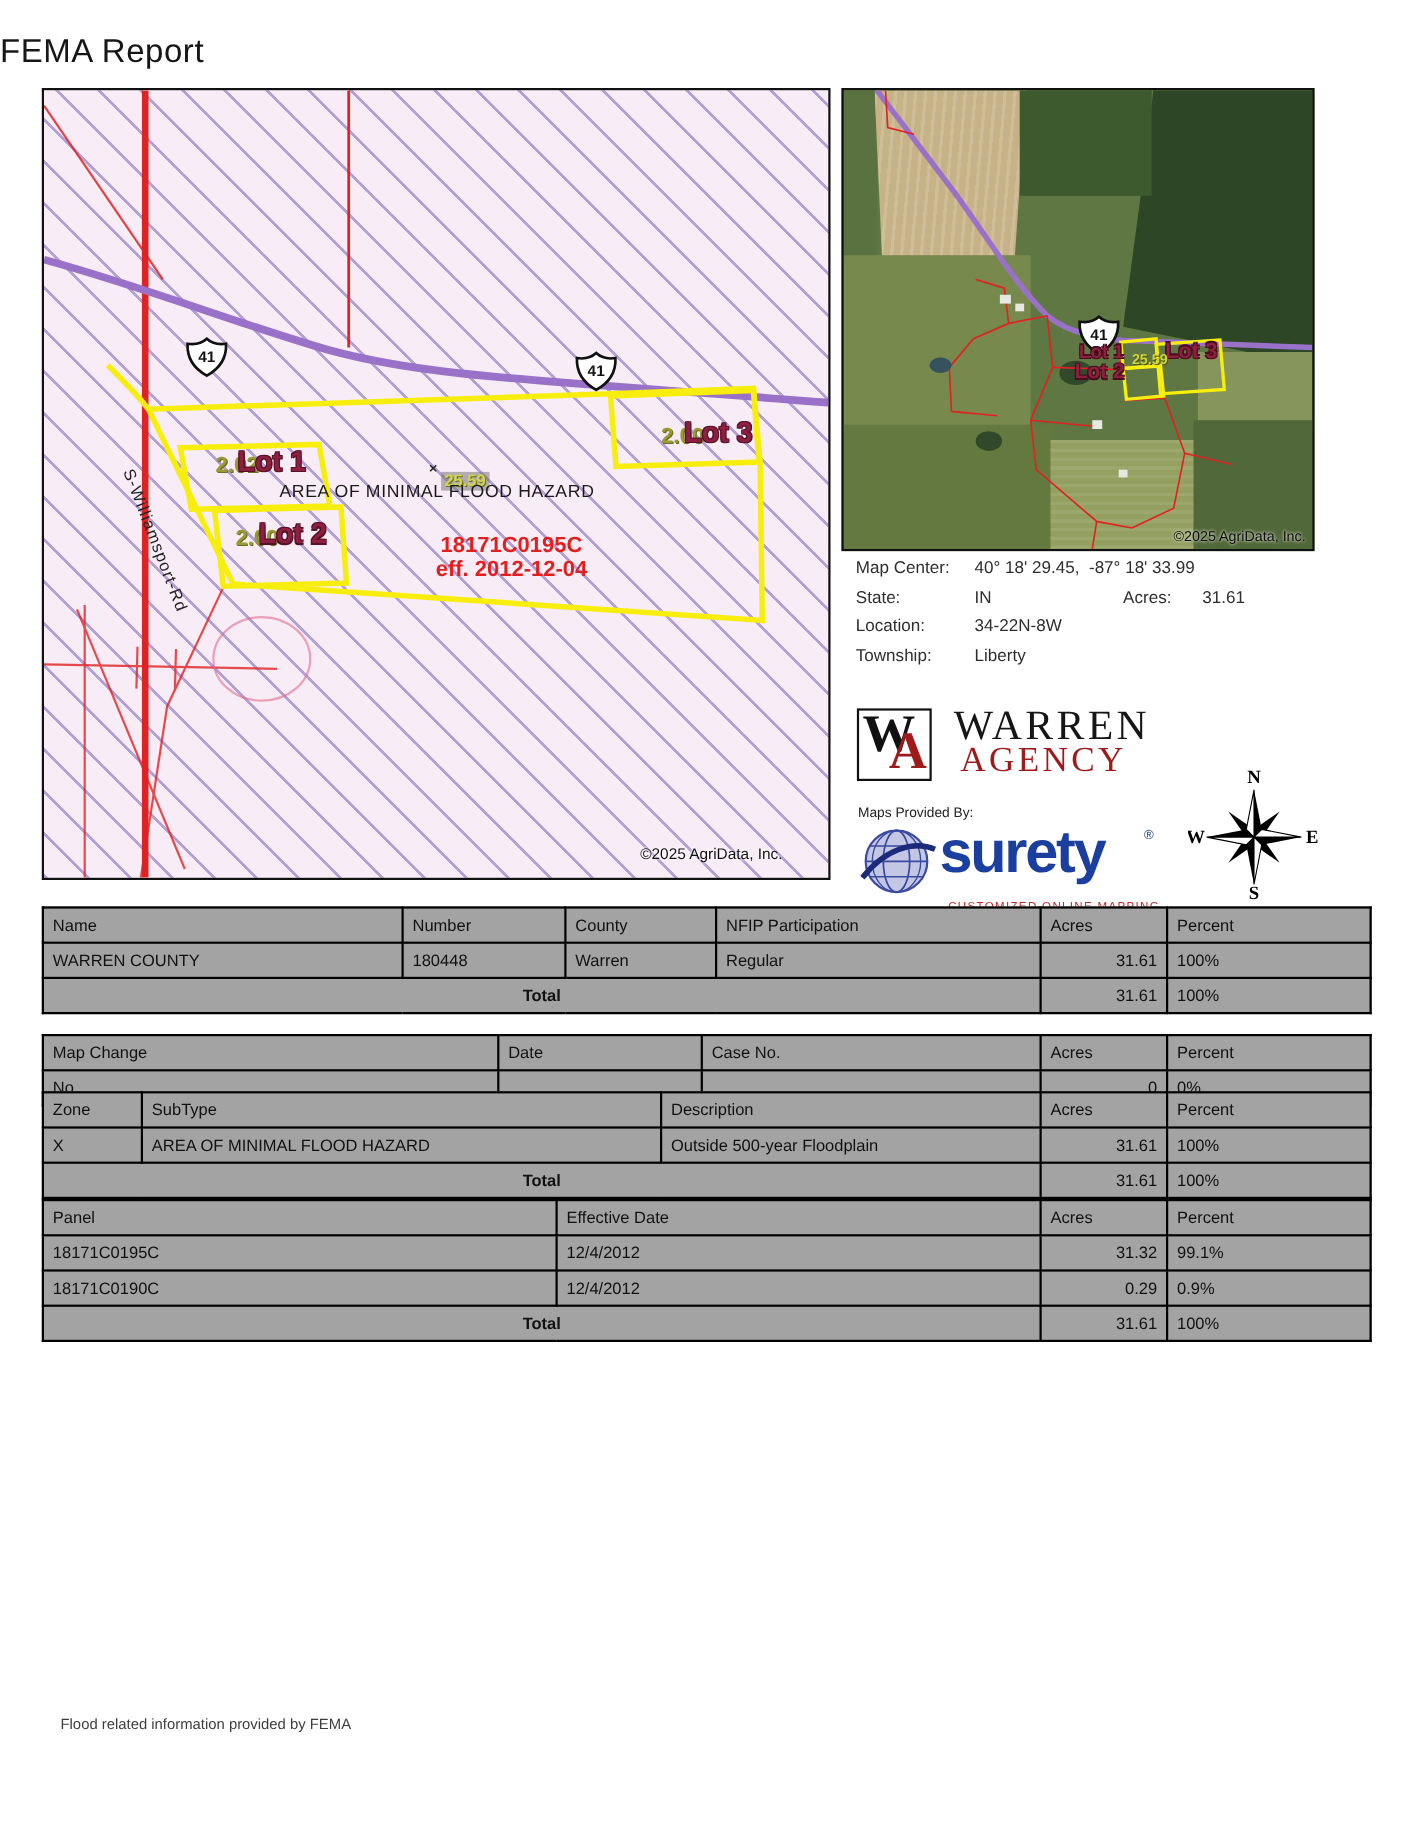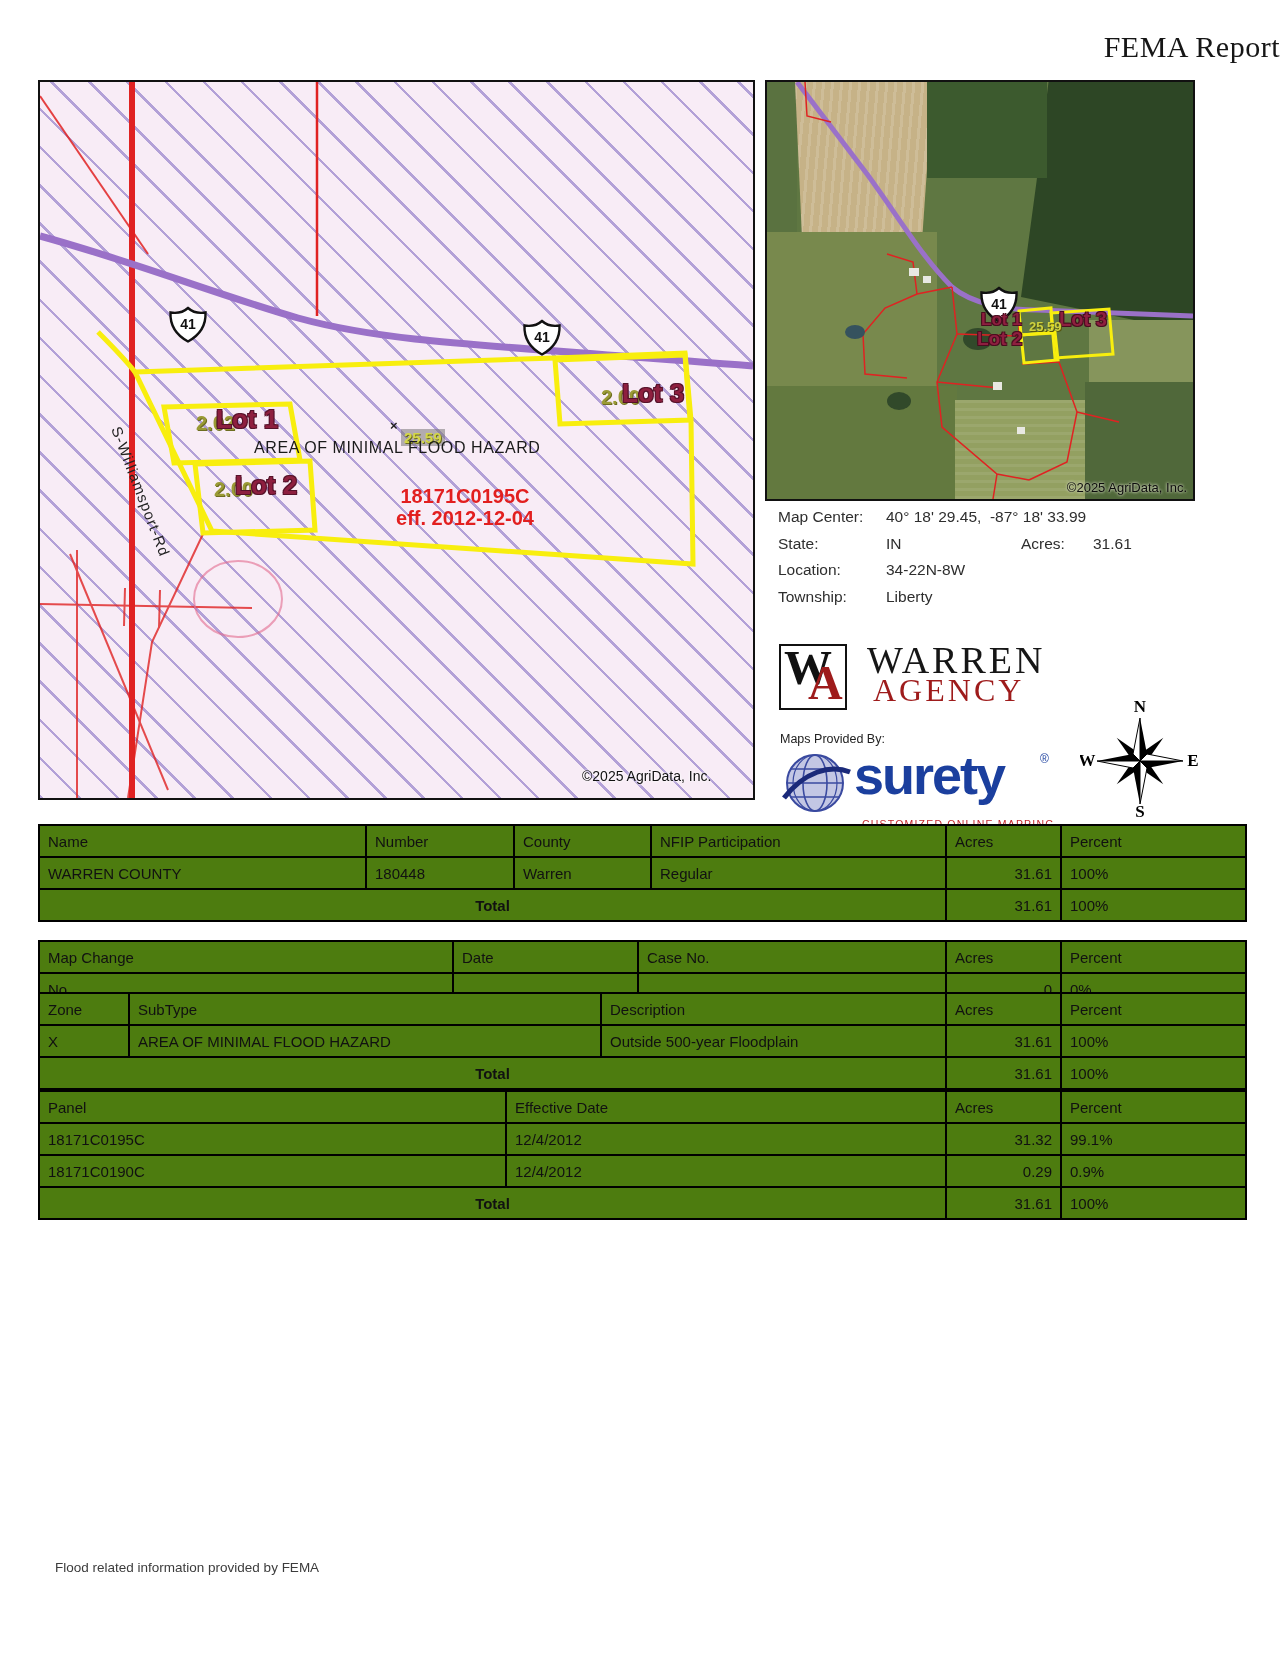--- a/index.html
+++ b/index.html
@@ -1,20 +1,20 @@
 <!DOCTYPE html>
 <html><head>
 <meta charset="utf-8">
 <style>
   html,body{margin:0;padding:0;background:#fff;}
   .page{position:relative;width:1280px;height:1656px;background:#fff;
         font-family:"Liberation Sans",sans-serif;overflow:hidden;color:#111;}
 
-  .title{position:absolute;left:0;right:0;top:30px;text-align:right;
-         font-size:30px;color:#161616;letter-spacing:.5px;font-family:Liberation Serif, serif;}
+  .title{position:absolute;left:0;right:0;top:30px;text-align:left;
+         font-size:30px;color:#161616;letter-spacing:.5px;}
 
   
   .map-panel{position:absolute;left:38px;top:80px;width:713px;height:716px;
     border:2px solid #111;overflow:hidden;
     background:repeating-linear-gradient(45deg,rgba(122,99,190,.55) 0 2.5px,rgba(0,0,0,0) 2.5px 27px),#f8ecf6;}
   .map-svg{position:absolute;left:0;top:0;width:100%;height:100%;}
   .map-label{position:absolute;white-space:nowrap;}
   .lot-name{font-weight:bold;font-size:26px;color:#8e1f3f;
     text-shadow:1px 1px 0 #56122a,-1px -1px 0 #56122a,1px -1px 0 #56122a,-1px 1px 0 #56122a;}
   .lot-acres{font-weight:bold;font-size:20px;color:#9a9a35;
@@ -56,21 +56,21 @@
   .maps-by{font-size:12.5px;color:#222;}
   .surety-row{position:absolute;left:2px;top:18px;}
   .surety-word{position:absolute;left:72px;top:-6px;font-weight:bold;font-size:54px;color:#1b3f9e;letter-spacing:-2px;text-align:right;}
   .surety-reg{position:absolute;left:258px;top:2px;font-size:12px;color:#1b3f9e;}
   .surety-tag{position:absolute;left:80px;top:68px;font-size:10.5px;font-weight:normal;color:#c2272d;letter-spacing:1.2px;white-space:nowrap;}
   .agridata-line{position:absolute;left:18px;top:108px;width:320px;display:flex;justify-content:space-between;font-size:12.5px;color:#222;}
 
   .compass{position:absolute;left:1080px;top:698px;width:120px;height:120px;}
 
   
-  table{position:absolute;left:38px;border-collapse:collapse;table-layout:fixed;width:1207px;background:#4d7c0f;}
+  table{position:absolute;left:38px;border-collapse:collapse;table-layout:fixed;width:1207px;background:#a3a3a3;}
   td{border:2px solid #000;font-size:15px;color:#111;padding:5px 8px;height:20px;
      overflow:hidden;white-space:nowrap;font-weight:400;text-align:left;}
   td.num{text-align:right;}
   td.total{font-weight:bold;text-align:center;}
 
   .footer-note{position:absolute;left:55px;top:1560px;font-size:13.5px;color:#3c3c3c;}
 </style>
 </head>
 <body>
 

